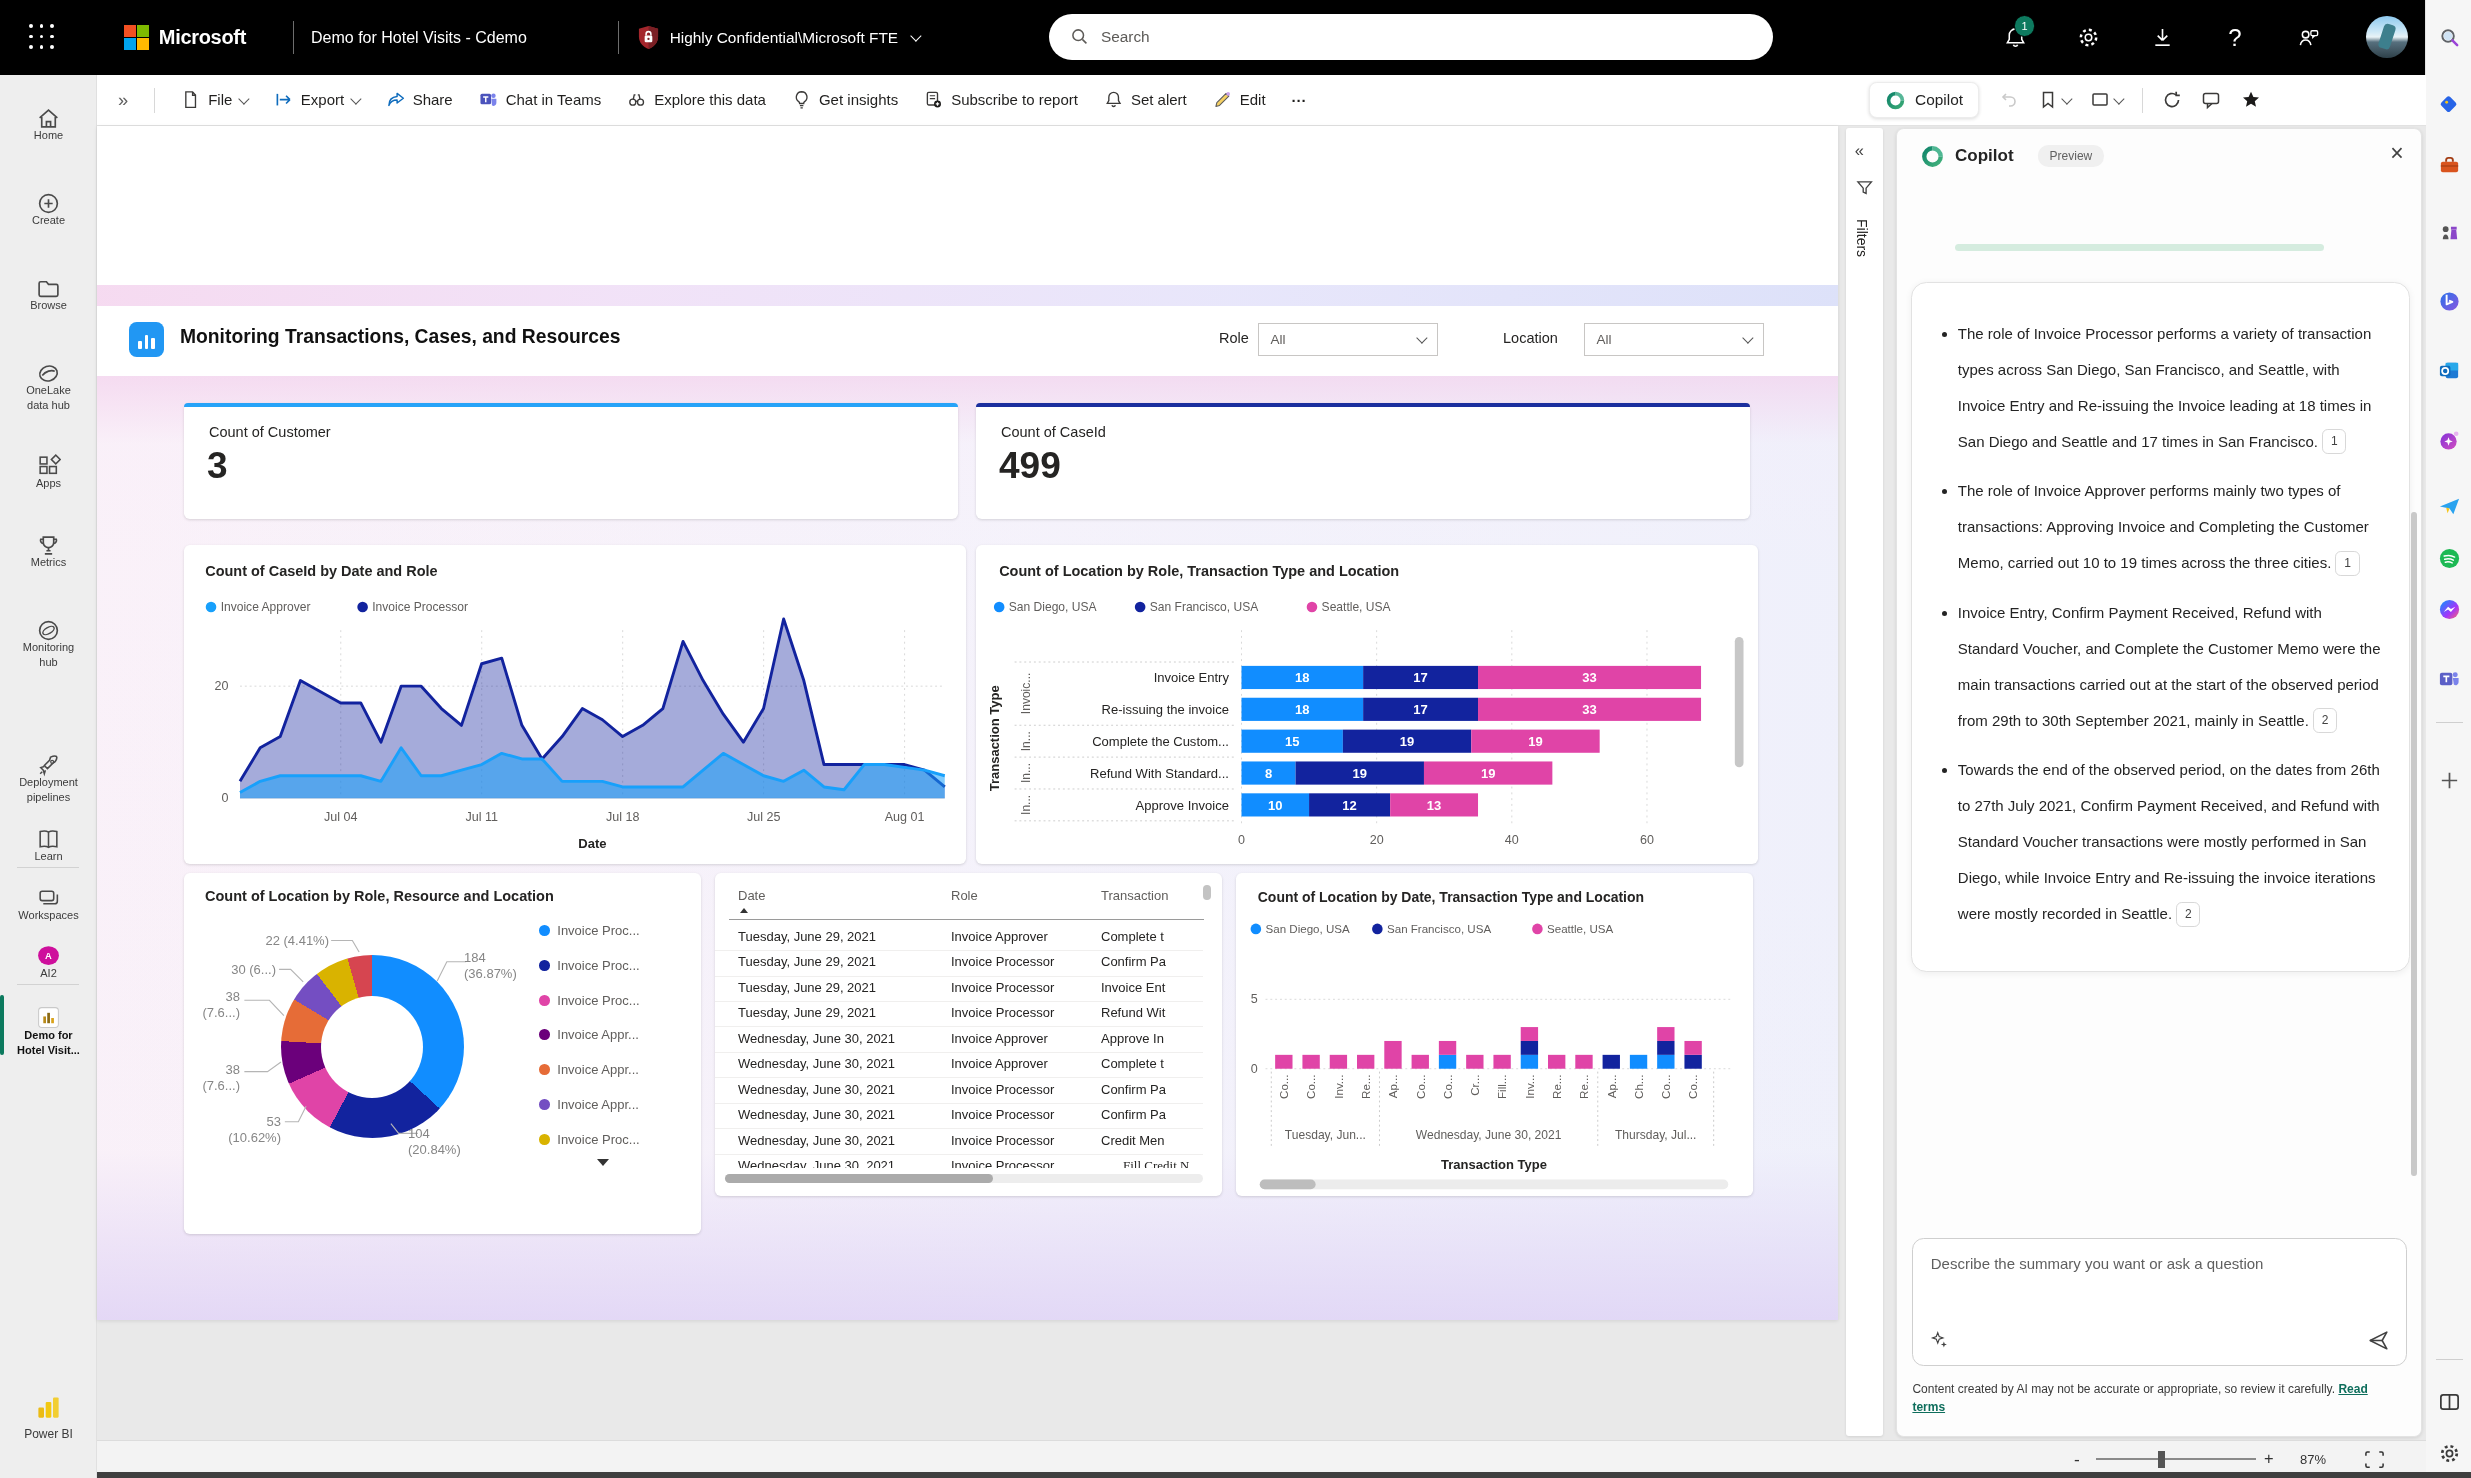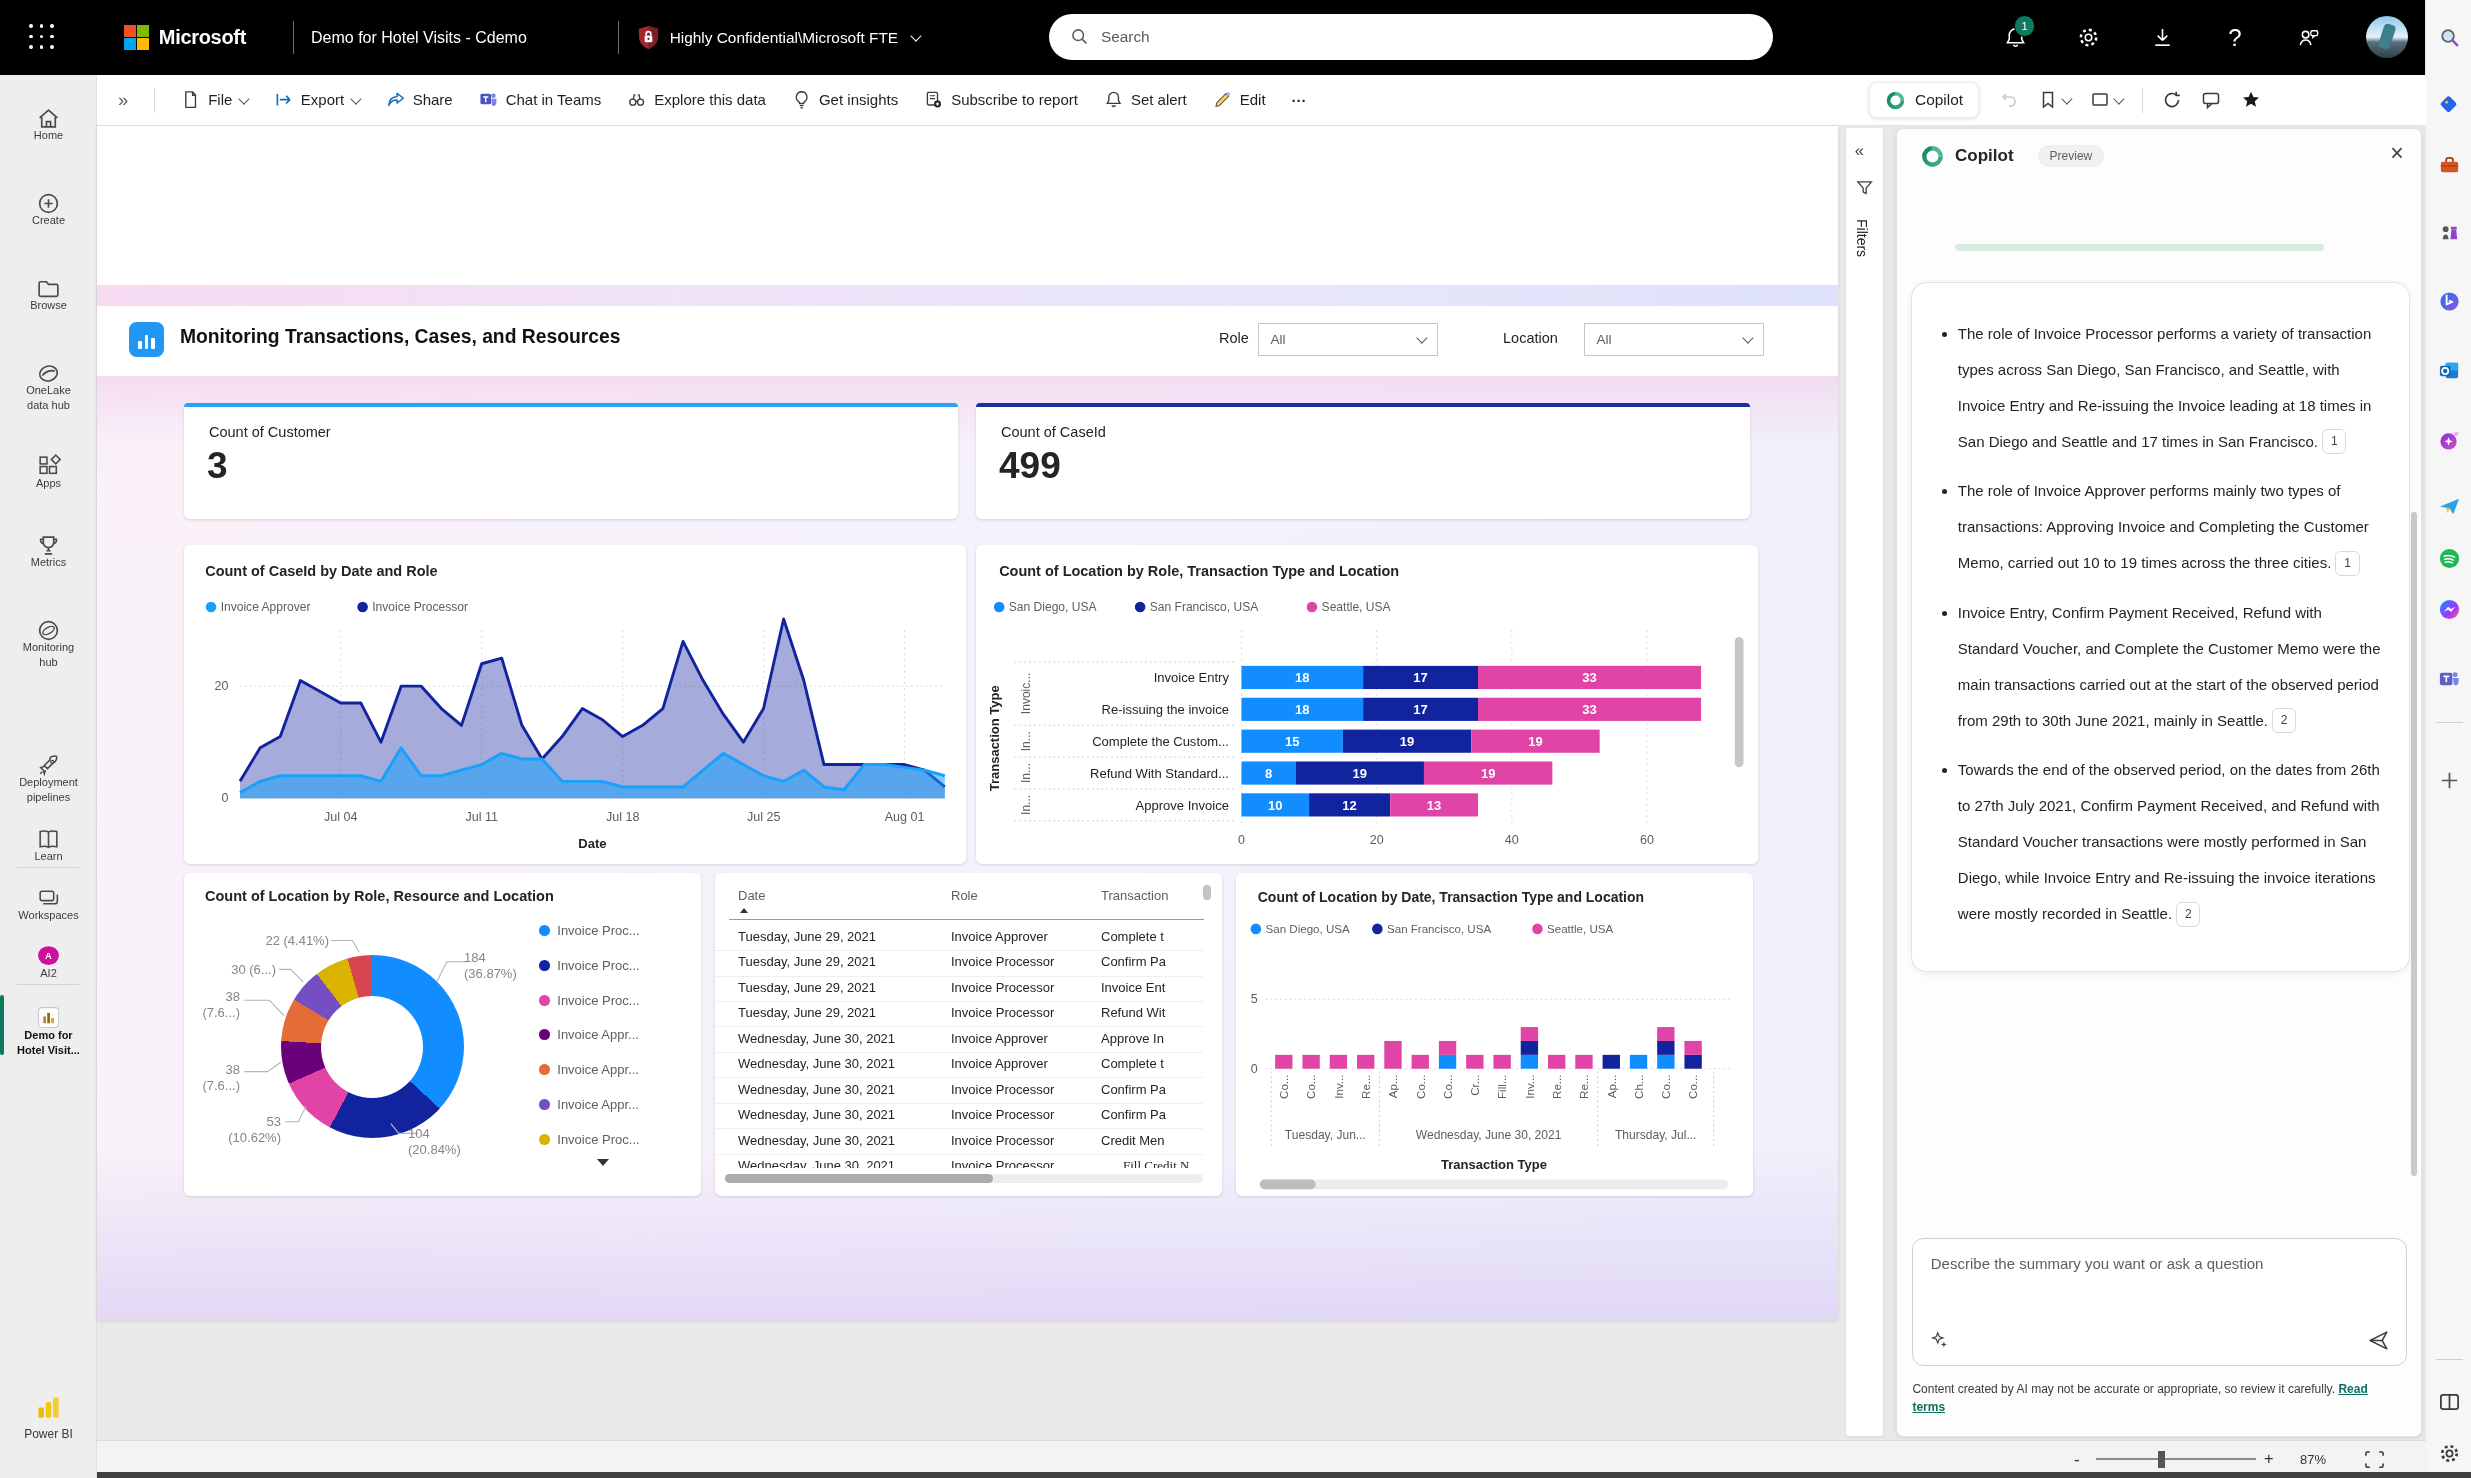--- a/index.html
+++ b/index.html
@@ -694,21 +694,21 @@
           <text x="474.5" y="274" font-size="13.5" fill="#fff" text-anchor="middle" font-weight="bold">13</text>
           <text x="56" y="153.5" font-size="12.5" fill="#605e5c" text-anchor="middle" transform="rotate(-90 56 153.5)">Invoic...</text>
           <text x="56" y="203" font-size="12.5" fill="#605e5c" text-anchor="middle" transform="rotate(-90 56 203)">In...</text>
           <text x="56" y="236" font-size="12.5" fill="#605e5c" text-anchor="middle" transform="rotate(-90 56 236)">In...</text>
           <text x="56" y="269" font-size="12.5" fill="#605e5c" text-anchor="middle" transform="rotate(-90 56 269)">In...</text>
           <text x="24" y="200" font-size="13.5" fill="#252423" text-anchor="middle" font-weight="bold" transform="rotate(-90 24 200)">Transaction Type</text>
           <rect x="786" y="95" width="9" height="135" rx="4.5" fill="#c7c7c7"></rect>
         </svg>
     </div>
 
-    <div class="viz" style="left:87px;top:747px;width:517px;height:323px">
+    <div class="viz" style="left:87px;top:747px;width:517px;height:361px">
       <div id="donut-title" class="abs" style="left:21px;top:15.4px;font-size:14.5px;font-weight:bold;color:#252423">Count of Location by Role, Resource and Location</div>
       <div id="donut-wrap" style="background: conic-gradient(rgb(17, 141, 255) 0deg, rgb(17, 141, 255) 36.87%, rgb(18, 35, 158) 0deg, rgb(18, 35, 158) 57.72%, rgb(224, 68, 167) 0deg, rgb(224, 68, 167) 68.34%, rgb(107, 0, 123) 0deg, rgb(107, 0, 123) 75.95%, rgb(230, 108, 55) 0deg, rgb(230, 108, 55) 83.57%, rgb(116, 78, 194) 0deg, rgb(116, 78, 194) 89.58%, rgb(217, 179, 0) 0deg, rgb(217, 179, 0) 95.59%, rgb(214, 69, 80) 0deg, rgb(214, 69, 80) 100%);"></div>
       <div id="donut-hole"></div>
       <svg id="donut-lines" class="abs" style="left:0;top:0" width="517" height="323" viewBox="0 0 535 335">
           <path d="M 292 92 L 272 92 L 262 112" fill="none" stroke="#b5b5b5" stroke-width="1.2"></path>
           <path d="M 242 270 L 222 270 L 214 260" fill="none" stroke="#b5b5b5" stroke-width="1.2"></path>
           <path d="M 104 258 L 118 258 L 126 242" fill="none" stroke="#b5b5b5" stroke-width="1.2"></path>
           <path d="M 62 206 L 86 206 L 100 196" fill="none" stroke="#b5b5b5" stroke-width="1.2"></path>
           <path d="M 62 132 L 88 132 L 103 148" fill="none" stroke="#b5b5b5" stroke-width="1.2"></path>
           <path d="M 98 100 L 110 100 L 123 113" fill="none" stroke="#b5b5b5" stroke-width="1.2"></path>
@@ -908,21 +908,21 @@
       </svg>
       <div id="cp-title" class="abs">Copilot</div>
       <div id="cp-badge" class="abs">Preview</div>
       <div id="cp-close" class="abs">×</div>
     </div>
     <div id="cp-shimmer" class="abs"></div>
     <div id="cp-card" class="abs">
       <ul id="cp-bullets">
           <li><span>The role of Invoice Processor performs a variety of transaction types across San Diego, San Francisco, and Seattle, with Invoice Entry and Re-issuing the Invoice leading at 18 times in San Diego and Seattle and 17 times in San Francisco. </span><span class="cite">1</span></li>
           <li><span>The role of Invoice Approver performs mainly two types of transactions: Approving Invoice and Completing the Customer Memo, carried out 10 to 19 times across the three cities. </span><span class="cite">1</span></li>
-          <li><span>Invoice Entry, Confirm Payment Received, Refund with Standard Voucher, and Complete the Customer Memo were the main transactions carried out at the start of the observed period from 29th to 30th June 2021, mainly in Seattle. </span><span class="cite">2</span></li>
+          <li><span>Invoice Entry, Confirm Payment Received, Refund with Standard Voucher, and Complete the Customer Memo were the main transactions carried out at the start of the observed period from 29th to 30th September 2021, mainly in Seattle. </span><span class="cite">2</span></li>
           <li><span>Towards the end of the observed period, on the dates from 26th to 27th July 2021, Confirm Payment Received, and Refund with Standard Voucher transactions were mostly performed in San Diego, while Invoice Entry and Re-issuing the invoice iterations were mostly recorded in Seattle. </span><span class="cite">2</span></li>
         </ul>
     </div>
     <div id="cp-scrollbar" class="abs"></div>
     <div id="cp-disclaimer" class="abs">
       <span>Content created by AI may not be accurate or appropriate, so review it carefully.</span>
       <a>Read terms</a>
     </div>
     <div id="cp-input" class="abs">
       <div id="cp-placeholder">Describe the summary you want or ask a question</div>

